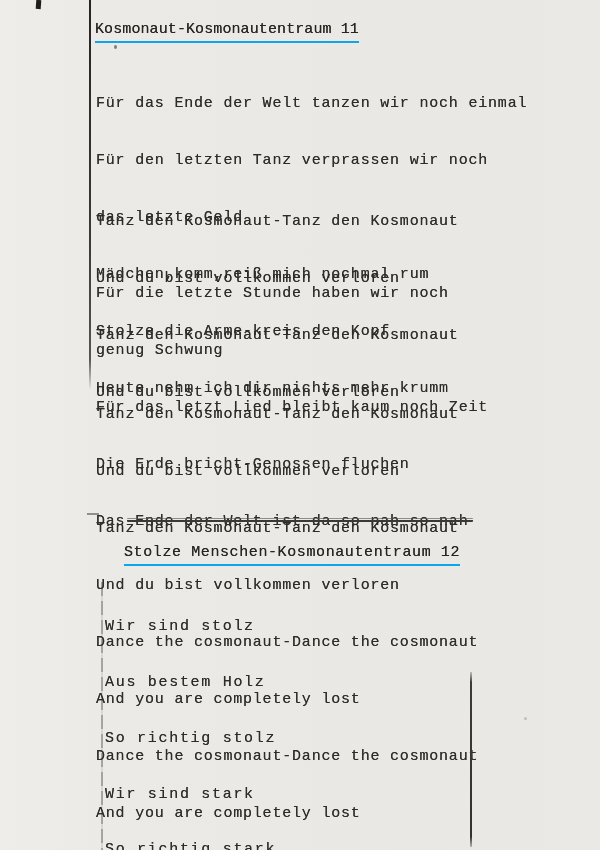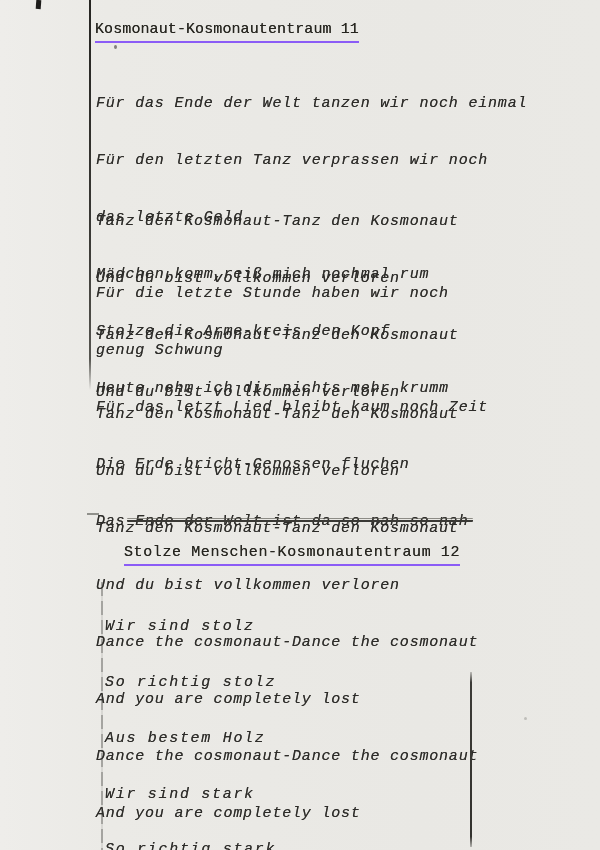--- a/index.html
+++ b/index.html
@@ -66,21 +66,21 @@
   }
   .speck.s1 { left: 114px; top: 45px; width: 3px; height: 4px; }
   .speck.s2 { left: 524px; top: 717px; background: rgba(40,39,36,0.22); }
 
   .song-title {
     position: absolute;
     font-size: 15px;
     line-height: 19px;
     white-space: pre;
     color: #26251f;
-    border-bottom: 2px solid #8b5cf6;
+    border-bottom: 2px solid #0ea5e9;
     padding-bottom: 2px;
     text-shadow: 0 0 0.5px rgba(38,37,31,0.8);
   }
   #song1-title {
     left: 95px;
     top: 20px;
     letter-spacing: 0.1px;
   }
   #song2-title {
     left: 124px;
@@ -90,21 +90,20 @@
   .stanza {
     position: absolute;
     left: 96px;
     font-size: 15px;
     line-height: 19px;
     letter-spacing: 0.8px;
     white-space: pre;
   }
   .stanza .lyric-line, .song2-block .lyric-line {
     text-shadow: 0 0 0.5px rgba(45,44,41,0.75);
-    font-style: italic;
   }
   #stanza1 { top: 56px; }
   #stanza2 { top: 174px; }
   #stanza3 { top: 246px; }
   #stanza4 { top: 367px; }
 
   .song2-block {
     position: absolute;
     left: 105px;
     top: 581px;
@@ -179,22 +178,22 @@
     <div class="lyric-line">And you are completely lost</div>
   </div>
 
   <div class="divider-dash"></div>
   <div class="divider-line"></div>
 
   <div class="song-title" id="song2-title">Stolze Menschen-Kosmonautentraum 12</div>
 
   <div class="song2-block">
     <div class="lyric-line">Wir sind stolz</div>
+    <div class="lyric-line">Aus bestem Holz</div>
     <div class="lyric-line">So richtig stolz</div>
-    <div class="lyric-line">Aus bestem Holz</div>
     <div class="lyric-line">Wir sind stark</div>
     <div class="lyric-line">So richtig stark</div>
     
     
     
     
     
     
     
     

